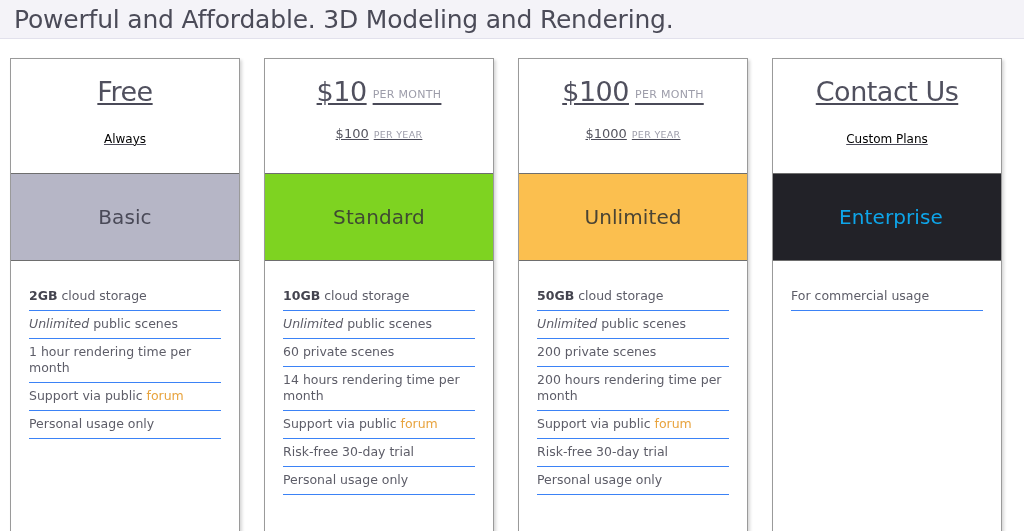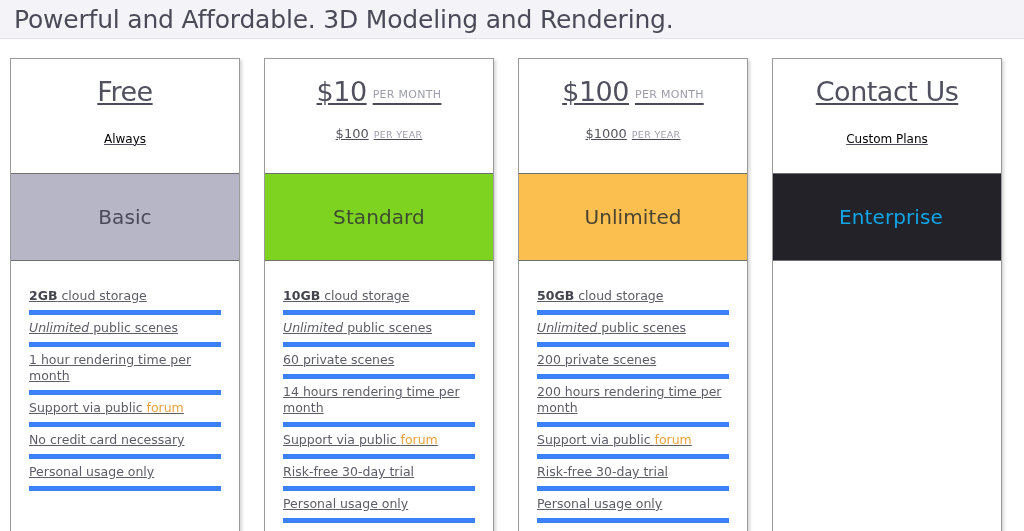--- a/index.html
+++ b/index.html
@@ -114,22 +114,21 @@
   .feature-list {
     list-style: none;
     margin: 0;
     padding: 22px 18px 0 18px;
   }
   .feature-list li {
     font-size: 12.5px;
     line-height: 16px;
     color: #5d5d68;
     padding: 5px 0 6px 0;
-    border-bottom: 5px solid #3b82f6;
-    text-decoration: underline;
+    border-bottom: 1px solid #3b82f6;
   }
   .feature-list li b { font-weight: 700; color: #44444f; }
   .feature-list li i { font-style: italic; }
   .feature-list li a {
     color: #e8a33d;
     text-decoration: none;
   }
 </style>
 </head>
 <body>
@@ -145,21 +144,20 @@
         <div class="price-secondary single-line">Always</div>
       </div>
       <div class="plan-band" style="background: rgb(182, 182, 198);">
         <span class="plan-name" style="color: rgb(74, 74, 88);">Basic</span>
       </div>
       <ul class="feature-list">
         <li><b>2GB</b><span> cloud storage</span></li>
         <li><i>Unlimited</i><span> public scenes</span></li>
         <li><span>1 hour rendering time per month</span></li>
         <li><span>Support via public </span><a href="#">forum</a></li>
-        <li><span>No credit card necessary</span></li>
         <li><span>Personal usage only</span></li>
       </ul>
     </div>
     <div class="plan-card">
       <div class="price-block">
         <div class="price-primary"><span class="amount">$10</span><span class="period">PER MONTH</span></div>
         <div class="price-secondary"><span>$100</span><span class="period">PER YEAR</span></div>
       </div>
       <div class="plan-band" style="background: rgb(126, 211, 33);">
         <span class="plan-name" style="color: rgb(63, 74, 50);">Standard</span>
@@ -193,14 +191,17 @@
       </ul>
     </div>
     <div class="plan-card">
       <div class="price-block">
         <div class="price-primary"><span class="amount">Contact Us</span></div>
         <div class="price-secondary single-line">Custom Plans</div>
       </div>
       <div class="plan-band" style="background: rgb(34, 34, 40);">
         <span class="plan-name" style="color: #0ea5e9; margin-left: 8px;">Enterprise</span>
       </div>
+      <ul class="feature-list">
+        <li><span>For commercial usage</span></li>
+      </ul>
     </div>
   </div>
 
 </body></html>

